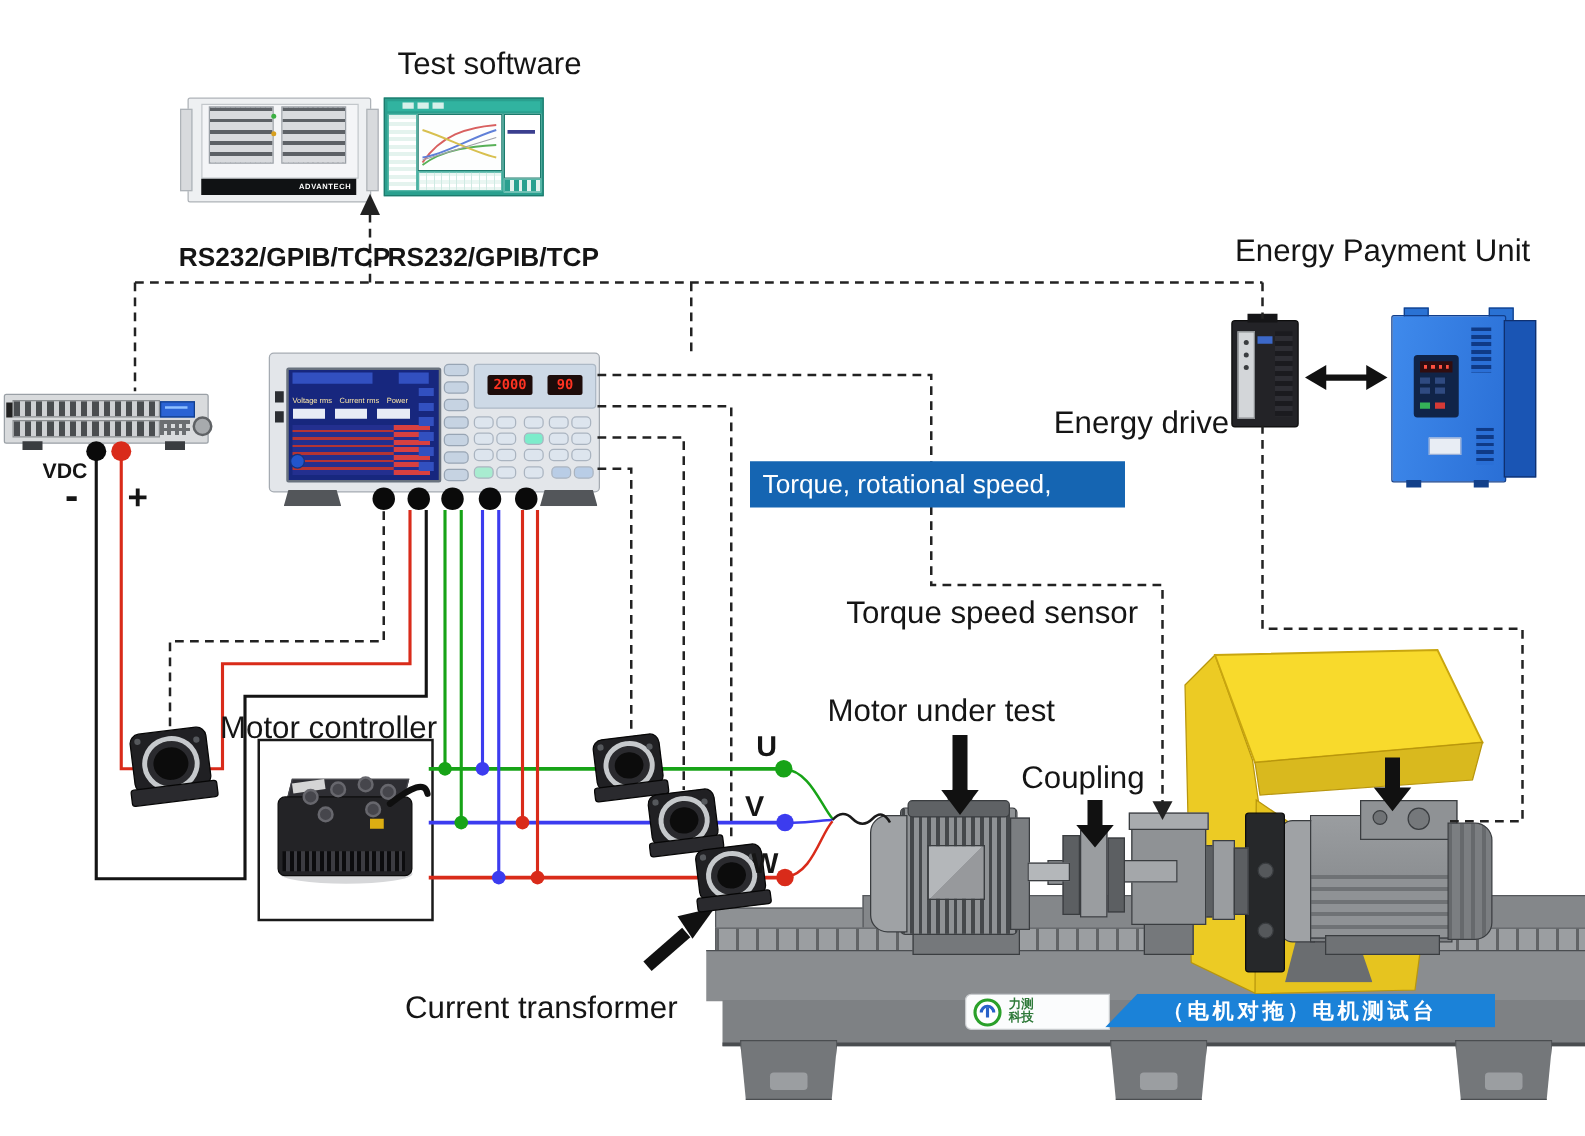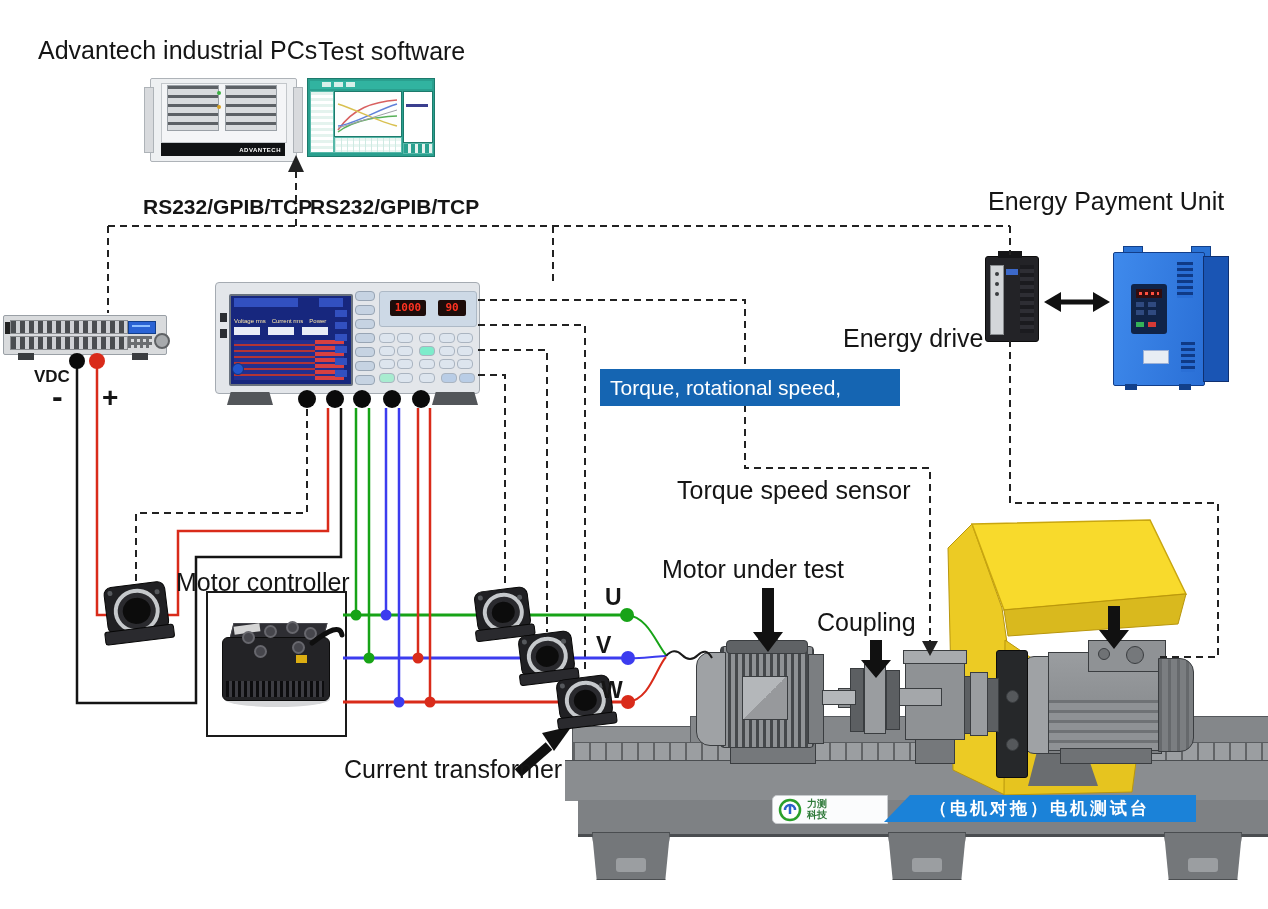--- a/index.html
+++ b/index.html
@@ -179,21 +179,21 @@
         <i></i>
           <i></i>
           <i></i>
           <i></i>
           <i></i>
           <i></i>
           <i></i>
       </div>
       <div class="rz">
         <div class="rtop">
-          <span class="disp" style="left:10px;width:36px;">1000</span>
+          <span class="disp" style="left:10px;width:36px;">2000</span>
           <span class="disp" style="left:58px;width:28px;">90</span>
         </div>
         <div class="grid">
           <i style="left:0;top:2px;"></i>
             <i style="left:18px;top:2px;"></i>
             <i style="left:40px;top:2px;"></i>
             <i style="left:60px;top:2px;"></i>
             <i style="left:78px;top:2px;"></i>
           <i style="left:0;top:15px;"></i>
             <i style="left:18px;top:15px;"></i>
@@ -461,32 +461,31 @@
     </div>
     <div class="ct" style="left:558px;top:677px;width:52px;height:50px;">
       <span class="b"></span>
         <span class="ring"></span>
         <span class="base"></span>
       <span class="bolt" style="left:4px;top:4px;"></span>
         <span class="bolt" style="right:4px;top:8px;"></span>
     </div>
   </div>
 
-  <div class="lbl" style="left:38px;top:36px;">Advantech industrial PCs</div>
   <div class="lbl" style="left:318px;top:37px;">Test software</div>
   <div class="lbl b" style="left:143px;top:195px;font-size:21px;">RS232/GPIB/TCP</div>
   <div class="lbl b" style="left:310px;top:195px;font-size:21px;">RS232/GPIB/TCP</div>
   <div class="lbl b" style="left:34px;top:367px;font-size:17px;">VDC</div>
   <div class="lbl b" style="left:52px;top:378px;font-size:32px;">-</div>
   <div class="lbl b" style="left:102px;top:382px;font-size:28px;">+</div>
   <div class="lbl" style="left:988px;top:187px;">Energy Payment Unit</div>
   <div class="lbl" style="left:843px;top:324px;">Energy drive</div>
   <div class="info-box" style="background-color: rgb(21, 101, 178);">Torque, rotational speed, power</div>
   <div class="lbl" style="left:677px;top:476px;">Torque speed sensor</div>
   <div class="lbl" style="left:662px;top:555px;">Motor under test</div>
   <div class="lbl" style="left:176px;top:568px;">Motor controller</div>
   <div class="lbl" style="left:817px;top:608px;">Coupling</div>
-  <div class="lbl" style="left:324px;top:755px;margin-left:20px;">Current transformer</div>
+  <div class="lbl" style="left:324px;top:792px;">Current transformer</div>
   <div class="lbl b" style="left:605px;top:584px;font-size:23px;">U</div>
   <div class="lbl b" style="left:596px;top:632px;font-size:23px;">V</div>
   <div class="lbl b" style="left:601px;top:677px;font-size:23px;">W</div>
 
 </div>
 
 </body></html>

